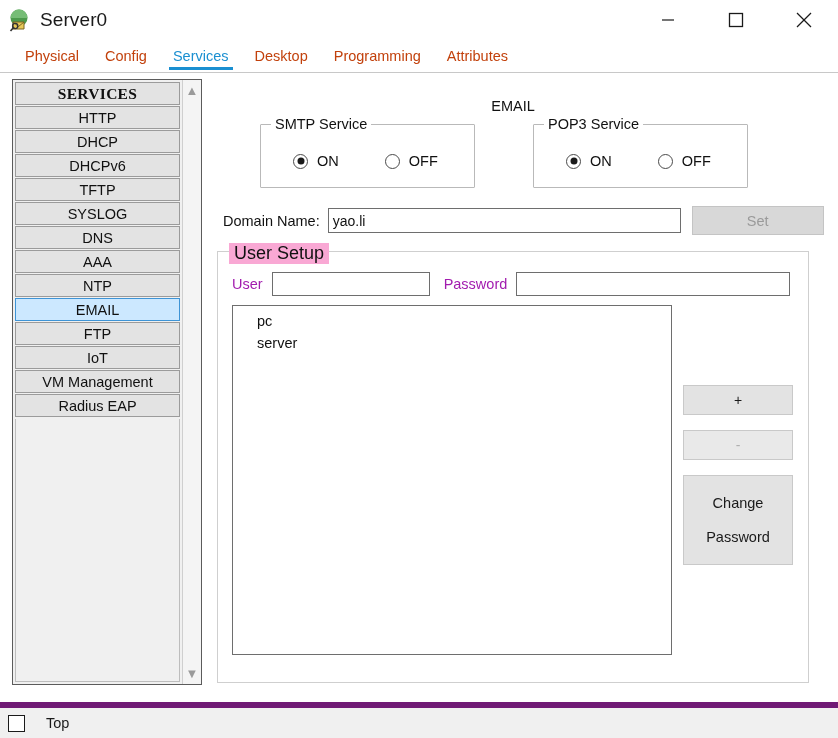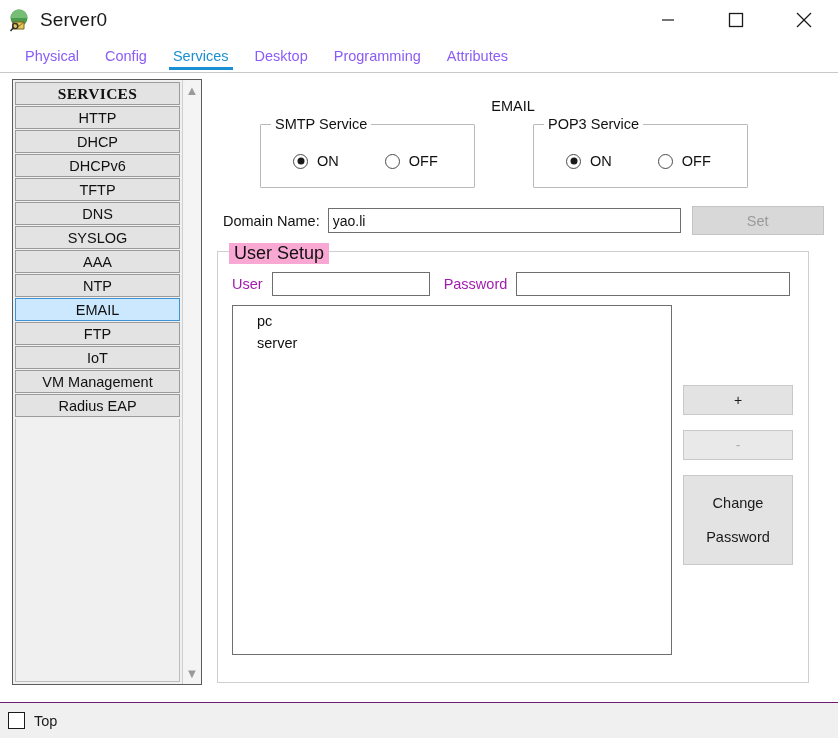--- a/index.html
+++ b/index.html
@@ -61,21 +61,21 @@
     padding-left: 12px;
     gap: 0px;
   }
   .tab {
     position: relative;
     height: 32px;
     padding: 0 13px;
     display: flex;
     align-items: center;
     font-size: 14.5px;
-    color: #8b5cf6;
+    color: #c2410c;
     white-space: nowrap;
   }
   .tab.active { color: #1a8fd1; }
   .tab.active::after {
     content: "";
     position: absolute;
     left: 9px; right: 9px; bottom: 2px;
     height: 3px;
     background: #1a8fd1;
   }
@@ -333,25 +333,25 @@
     font-size: 14.5px;
     color: #1a1a1a;
     padding: 10px 0;
   }
 
   
   .statusbar {
     flex: 0 0 36px;
     height: 36px;
     background: #f0f0f0;
-    border-top: 1px solid #701a75;
+    border-top: 6px solid #701a75;
     display: flex;
     align-items: center;
     padding-left: 8px;
-    gap: 9px;
+    gap: 21px;
     text-align: center;
   }
   .chk {
     width: 17px; height: 17px;
     border: 1.6px solid #1a1a1a;
     background: #ffffff;
   }
   .chk-label { font-size: 14.5px; color: #1a1a1a; }
 </style>
 </head>
@@ -402,22 +402,22 @@
 
   <div class="body">
 
     <div class="sidebar">
       <div class="svc-list">
         <div class="svc-item header">SERVICES</div>
         <div class="svc-item">HTTP</div>
         <div class="svc-item">DHCP</div>
         <div class="svc-item">DHCPv6</div>
         <div class="svc-item">TFTP</div>
+        <div class="svc-item">SYSLOG</div>
         <div class="svc-item">DNS</div>
-        <div class="svc-item">SYSLOG</div>
         <div class="svc-item">AAA</div>
         <div class="svc-item">NTP</div>
         <div class="svc-item selected">EMAIL</div>
         <div class="svc-item">FTP</div>
         <div class="svc-item">IoT</div>
         <div class="svc-item">VM Management</div>
         <div class="svc-item">Radius EAP</div>
         <div class="svc-filler"></div>
       </div>
       <div class="svc-scroll">

